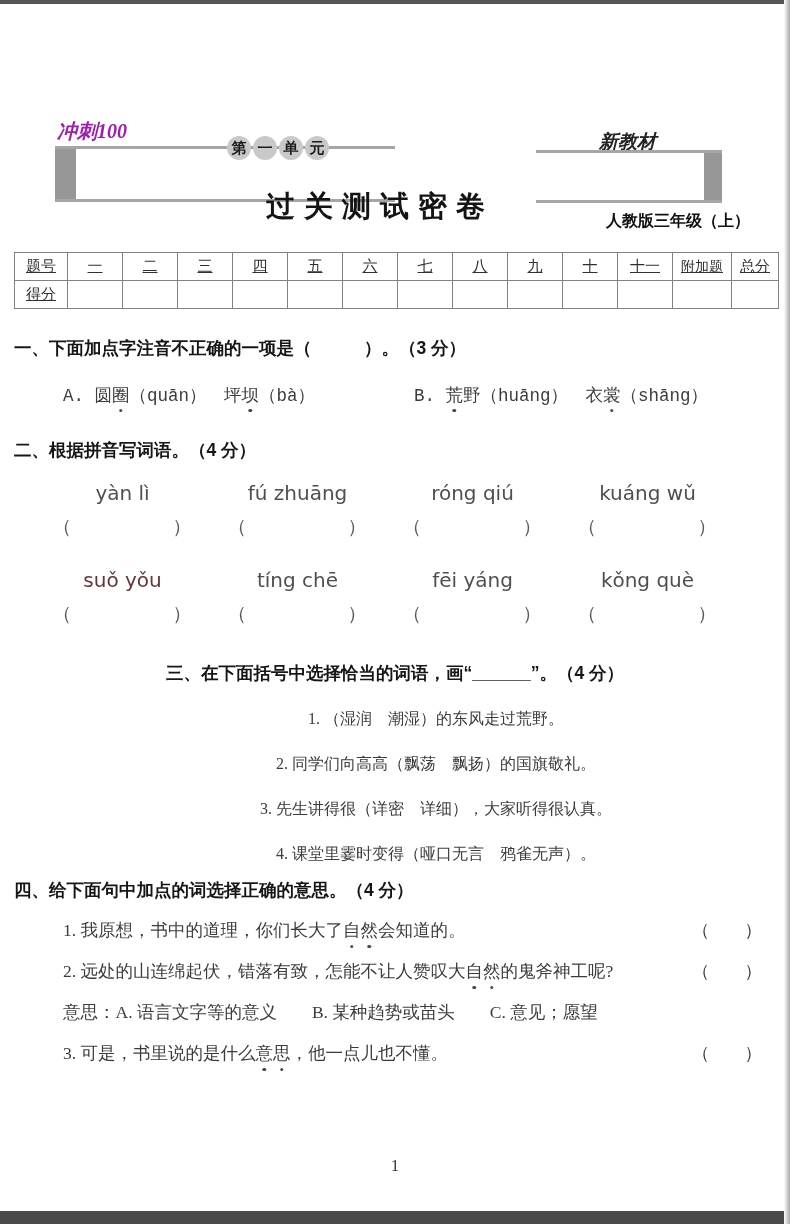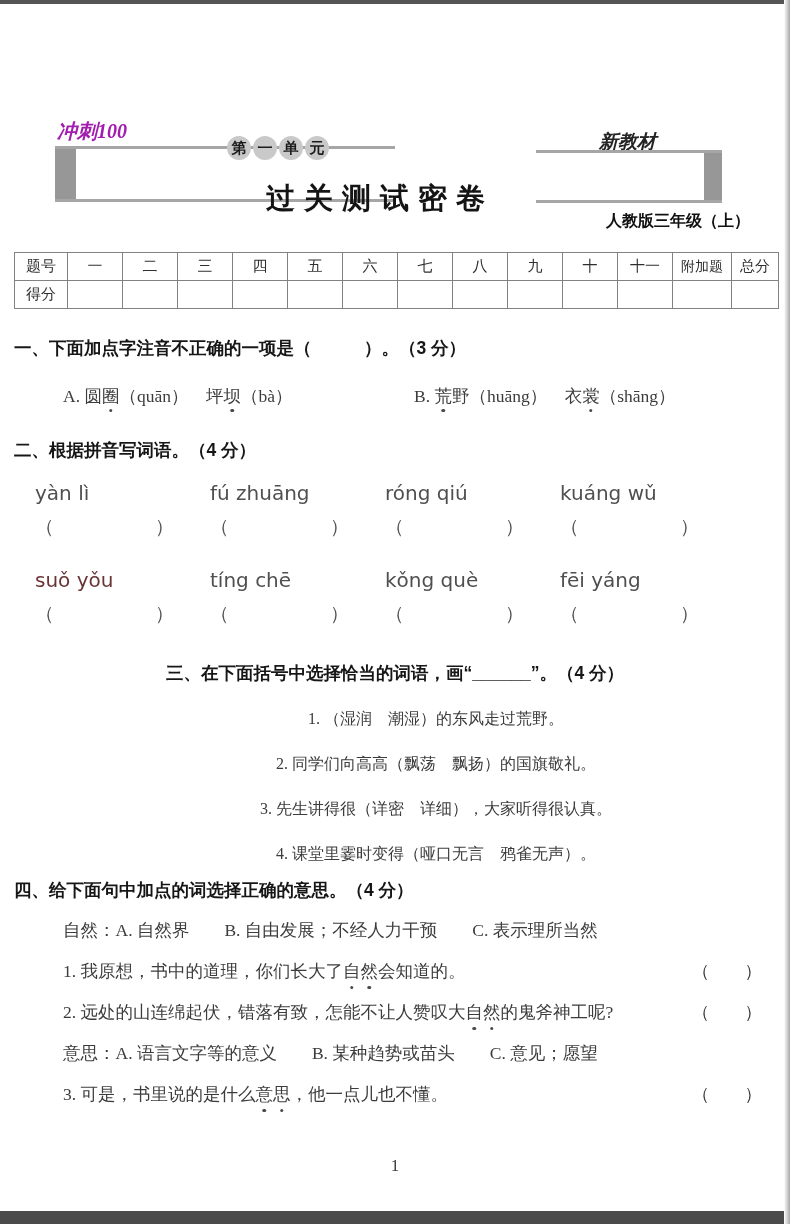--- a/index.html
+++ b/index.html
@@ -16,43 +16,43 @@
   .header{position:relative;height:252px;}
   .brand{position:absolute;left:57px;top:118px;font-style:italic;font-weight:bold;font-size:20px;color:#a21caf;}
   .banner-left{position:absolute;left:55px;top:146px;width:340px;height:50px;border-top:3px solid #a6a6a6;border-bottom:3px solid #a6a6a6;}
   .banner-left .endcap{position:absolute;left:0;top:0;width:21px;height:50px;background:#979797;}
   .banner-right{position:absolute;left:536px;top:150px;width:186px;height:47px;border-top:3px solid #a6a6a6;border-bottom:3px solid #a6a6a6;}
   .banner-right .endcap{position:absolute;right:0;top:0;width:18px;height:47px;background:#979797;}
   .unit-badge{position:absolute;left:227px;top:136px;display:flex;gap:2px;}
   .unit-badge .circle{width:24px;height:24px;border-radius:50%;background:#c9c9c9;color:#1c1c1c;
     font-family:"Liberation Sans",sans-serif;font-weight:bold;font-size:15px;
     display:flex;align-items:center;justify-content:center;}
-  .page-title{position:absolute;left:266px;top:160px;font-size:29px;font-weight:bold;letter-spacing:9px;color:#141414;white-space:nowrap;}
+  .page-title{position:absolute;left:266px;top:168px;font-size:29px;font-weight:bold;letter-spacing:9px;color:#141414;white-space:nowrap;}
   .edition{position:absolute;left:599px;top:121px;font-style:italic;font-weight:bold;font-size:19px;color:#242424;margin-top:8px;}
   .subtitle{position:absolute;right:40px;top:211px;font-family:"Liberation Sans",sans-serif;font-weight:bold;font-size:16px;color:#101010;}
 
   
-  .score-table{margin:0 14px;width:762px;border-collapse:collapse;table-layout:fixed;font-size:15px;color:#2f2f2f;}
+  .score-table{margin:0 14px;width:762px;border-collapse:collapse;table-layout:fixed;font-size:15px;color:#2f2f2f;text-decoration:underline;}
   .score-table th,.score-table td{border:1.5px solid #828282;height:27px;text-align:center;font-weight:normal;padding:0;overflow:hidden;}
   .score-table .c-label{width:52px;}
   .score-table .c-num{width:54px;}
   .score-table .c-extra{width:58px;font-size:14px;}
   .score-table .c-total{width:46px;}
 
   
   .q-heading{font-family:"Liberation Sans",sans-serif;font-weight:bold;font-size:17.5px;color:#161616;margin:0 14px;line-height:25px;}
   .section{margin-top:0;}
   #q1{margin-top:27px;}
   .q1-options{margin:23px 28px 0 63px;font-size:17.5px;color:#3c3c3c;}
-  .opt-row{display:flex;height:30px;line-height:24px;}
+  .opt-row{display:flex;height:30px;line-height:24px;font-family:Liberation Mono, monospace;}
   .opt-left{width:351px;}
   .opt-right{flex:1;}
 
   #q2{margin-top:24px;}
-  .pinyin-grid{display:grid;grid-template-columns:repeat(4,1fr);margin:0 55px 0 35px;text-align:left;}
+  .pinyin-grid{display:grid;grid-template-columns:repeat(4,1fr);margin:0 55px 0 35px;text-align:center;}
   .pinyin-word{font-family:"DejaVu Sans",sans-serif;font-size:20px;color:#4f4f4f;line-height:30px;margin-top:15px;}
   .pinyin-word.row2{margin-top:23px;}
   .answer-blank-row{font-size:19px;color:#555;line-height:30px;margin-top:4px;letter-spacing:1px;}
   .maroon{color:#6b3434;}
 
   #q3{margin-top:32px;text-align:center;}
   .q3-items{margin-left:82px;font-size:16px;color:#3c3c3c;}
   .q3-items .item{margin-top:20px;line-height:25px;}
 
   #q4{margin-top:12px;}
@@ -149,22 +149,22 @@
     </div>
     <div class="pinyin-grid">
       <div class="answer-blank-row">（　　　　　）</div>
       <div class="answer-blank-row">（　　　　　）</div>
       <div class="answer-blank-row">（　　　　　）</div>
       <div class="answer-blank-row">（　　　　　）</div>
     </div>
     <div class="pinyin-grid">
       <div class="pinyin-word row2 maroon">suǒ yǒu</div>
       <div class="pinyin-word row2">tíng chē</div>
+      <div class="pinyin-word row2">fēi yáng</div>
       <div class="pinyin-word row2">kǒng què</div>
-      <div class="pinyin-word row2">fēi yáng</div>
     </div>
     <div class="pinyin-grid">
       <div class="answer-blank-row">（　　　　　）</div>
       <div class="answer-blank-row">（　　　　　）</div>
       <div class="answer-blank-row">（　　　　　）</div>
       <div class="answer-blank-row">（　　　　　）</div>
     </div>
   </section>
 
   <section id="q3" class="section">
@@ -174,23 +174,20 @@
       <div class="item">2. 同学们向高高（飘荡　飘扬）的国旗敬礼。</div>
       <div class="item">3. 先生讲得很（详密　详细），大家听得很认真。</div>
       <div class="item">4. 课堂里霎时变得（哑口无言　鸦雀无声）。</div>
     </div>
   </section>
 
   <section id="q4" class="section">
     <div class="q-heading">四、给下面句中加点的词选择正确的意思。（4 分）</div>
     <div class="q4-body">
       <div class="q4-line">
-        <span>自然：A. 自然界　　B. 自由发展；不经人力干预　　C. 表示理所当然</span>
-      </div>
-      <div class="q4-line">
         <span><span>1. 我原想，书中的道理，你们长大了</span><span class="emdot">自</span><span class="emdot">然</span><span>会知道的。</span></span>
         <span class="answer">（　　）</span>
       </div>
       <div class="q4-line">
         <span><span>2. 远处的山连绵起伏，错落有致，怎能不让人赞叹大</span><span class="emdot">自</span><span class="emdot">然</span><span>的鬼斧神工呢?</span></span>
         <span class="answer">（　　）</span>
       </div>
       <div class="q4-line">
         <span>意思：A. 语言文字等的意义　　B. 某种趋势或苗头　　C. 意见；愿望</span>
       </div>

